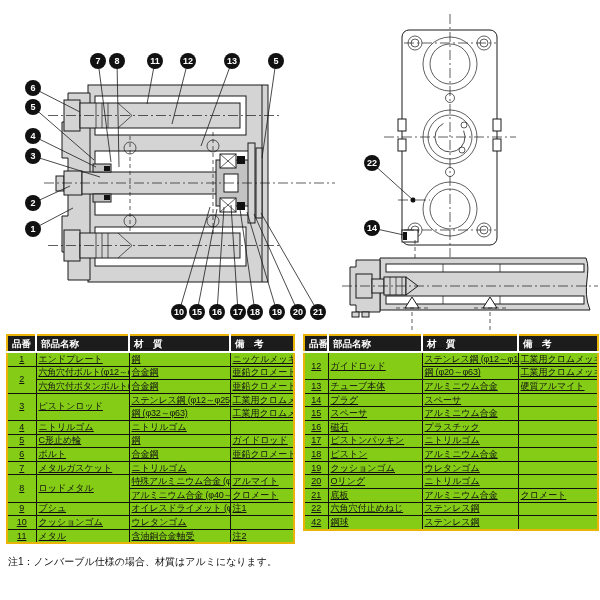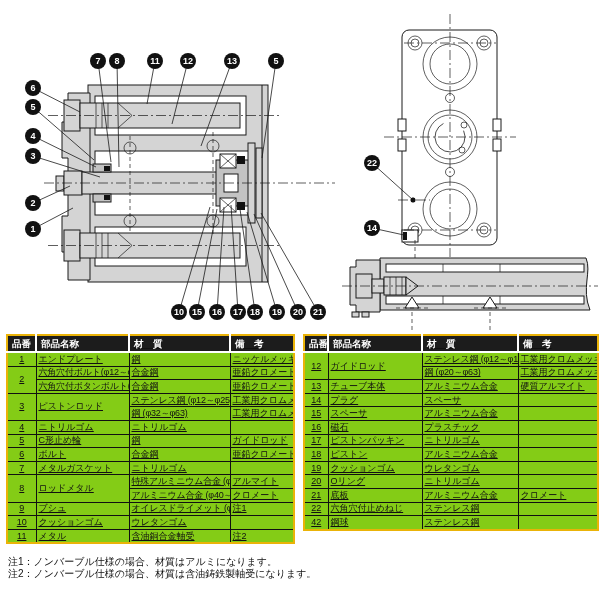--- a/index.html
+++ b/index.html
@@ -450,16 +450,15 @@
           <td class="c-no">42</td>
           <td class="c-name">鋼球</td>
           <td class="c-mat">ステンレス鋼</td>
           <td class="c-rem"></td>
         </tr>
       </tbody>
   </table>
 
   <div class="notes">
     <div>注1：ノンバーブル仕様の場合、材質はアルミになります。</div>
-    <div>注2：ノンバーブル仕様の場合、材質は含油鋳鉄製軸受になります。</div>
   </div>
 
 </div>
 
 </body></html>

